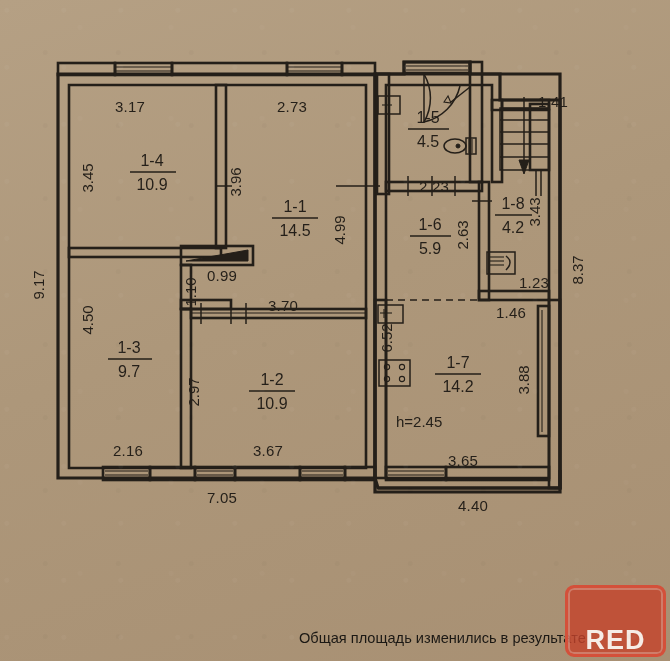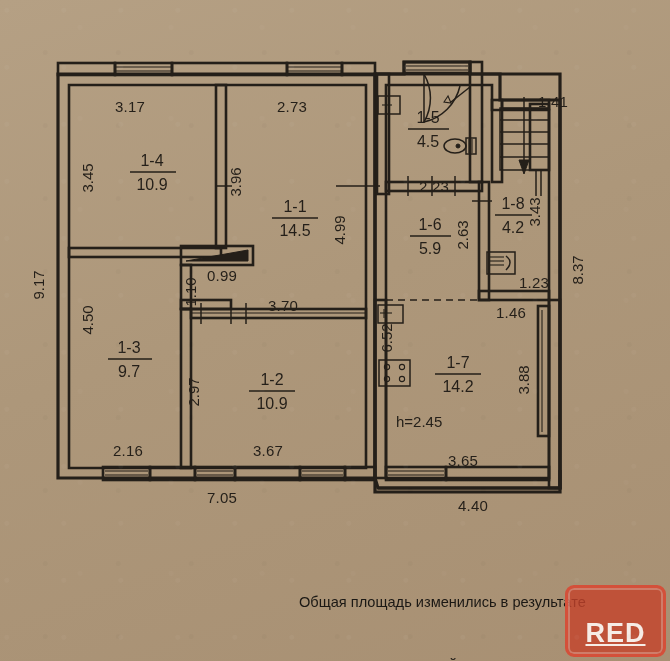--- a/index.html
+++ b/index.html
@@ -34,31 +34,31 @@
   .filled{fill:#241f19;stroke:#241f19;stroke-width:1;}
   
   #wm{position:absolute;left:196px;top:288px;width:300px;height:86px;
       pointer-events:none;user-select:none;text-align:center;}
   #wm .l1{font-size:46px;font-weight:bold;color:rgba(255,255,255,.38);
       letter-spacing:2px;line-height:46px;}
   #wm .l2{font-size:26px;color:rgba(255,255,255,.34);letter-spacing:1px;line-height:30px;}
   
   #note{position:absolute;left:299px;top:551px;width:360px;
         font-size:14.6px;line-height:20.6px;color:#1b1814;white-space:pre;}
-  .nrow{position:relative;height:20.6px;}
+  .nrow{position:relative;height:20.6px;margin-top:36px;}
   .nlbl{position:absolute;left:0;}
   
   #logo{position:absolute;left:565px;top:585px;width:95px;height:66px;
         border:3px solid #d4503a;border-radius:9px;background:rgba(196,66,43,.80);
         box-shadow:0 0 0 2px rgba(255,255,255,.25) inset;}
   #logo .lt{position:absolute;left:0;right:0;text-align:center;color:#f6ece6;
         font-family:"Liberation Sans", sans-serif;font-weight:bold;font-size:27px;
         letter-spacing:1px;line-height:28px;}
   #logo .l1{top:3px;}
-  #logo .l2{top:31px;text-decoration:underline;}
+  #logo .l2{top:38px;}
 </style>
 </head>
 <body>
 
 <div id="page">
 
   <svg class="plan" viewBox="0 0 670 661">
 
     <g>
 

